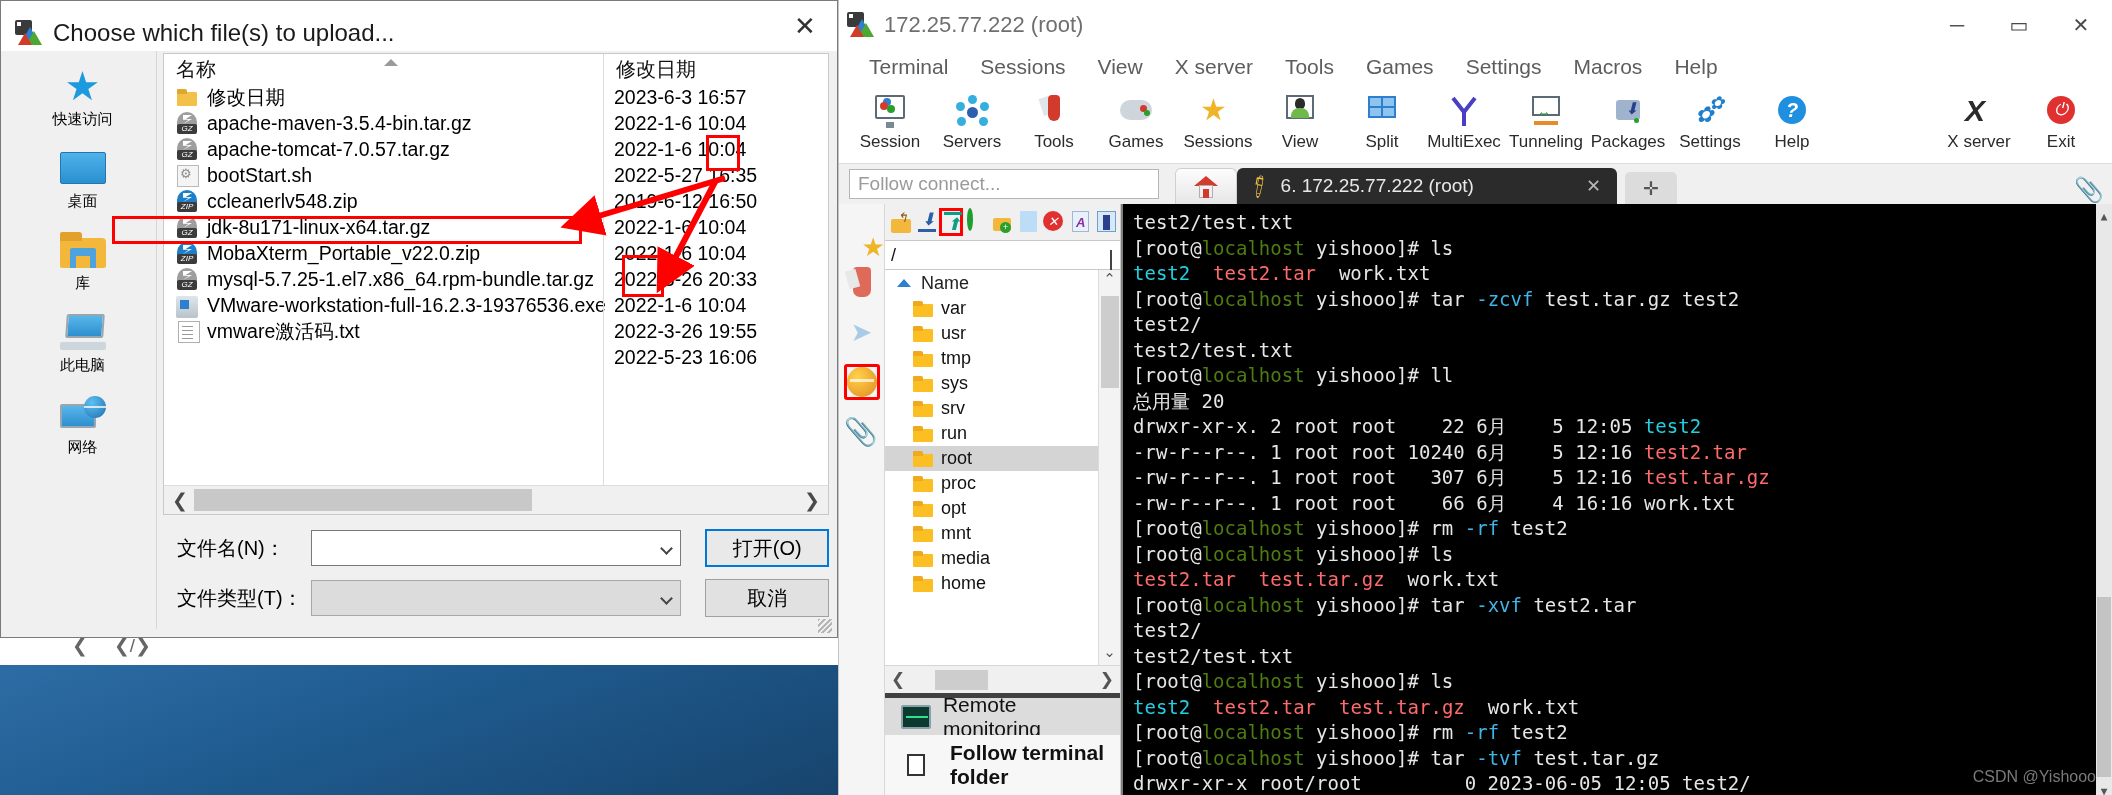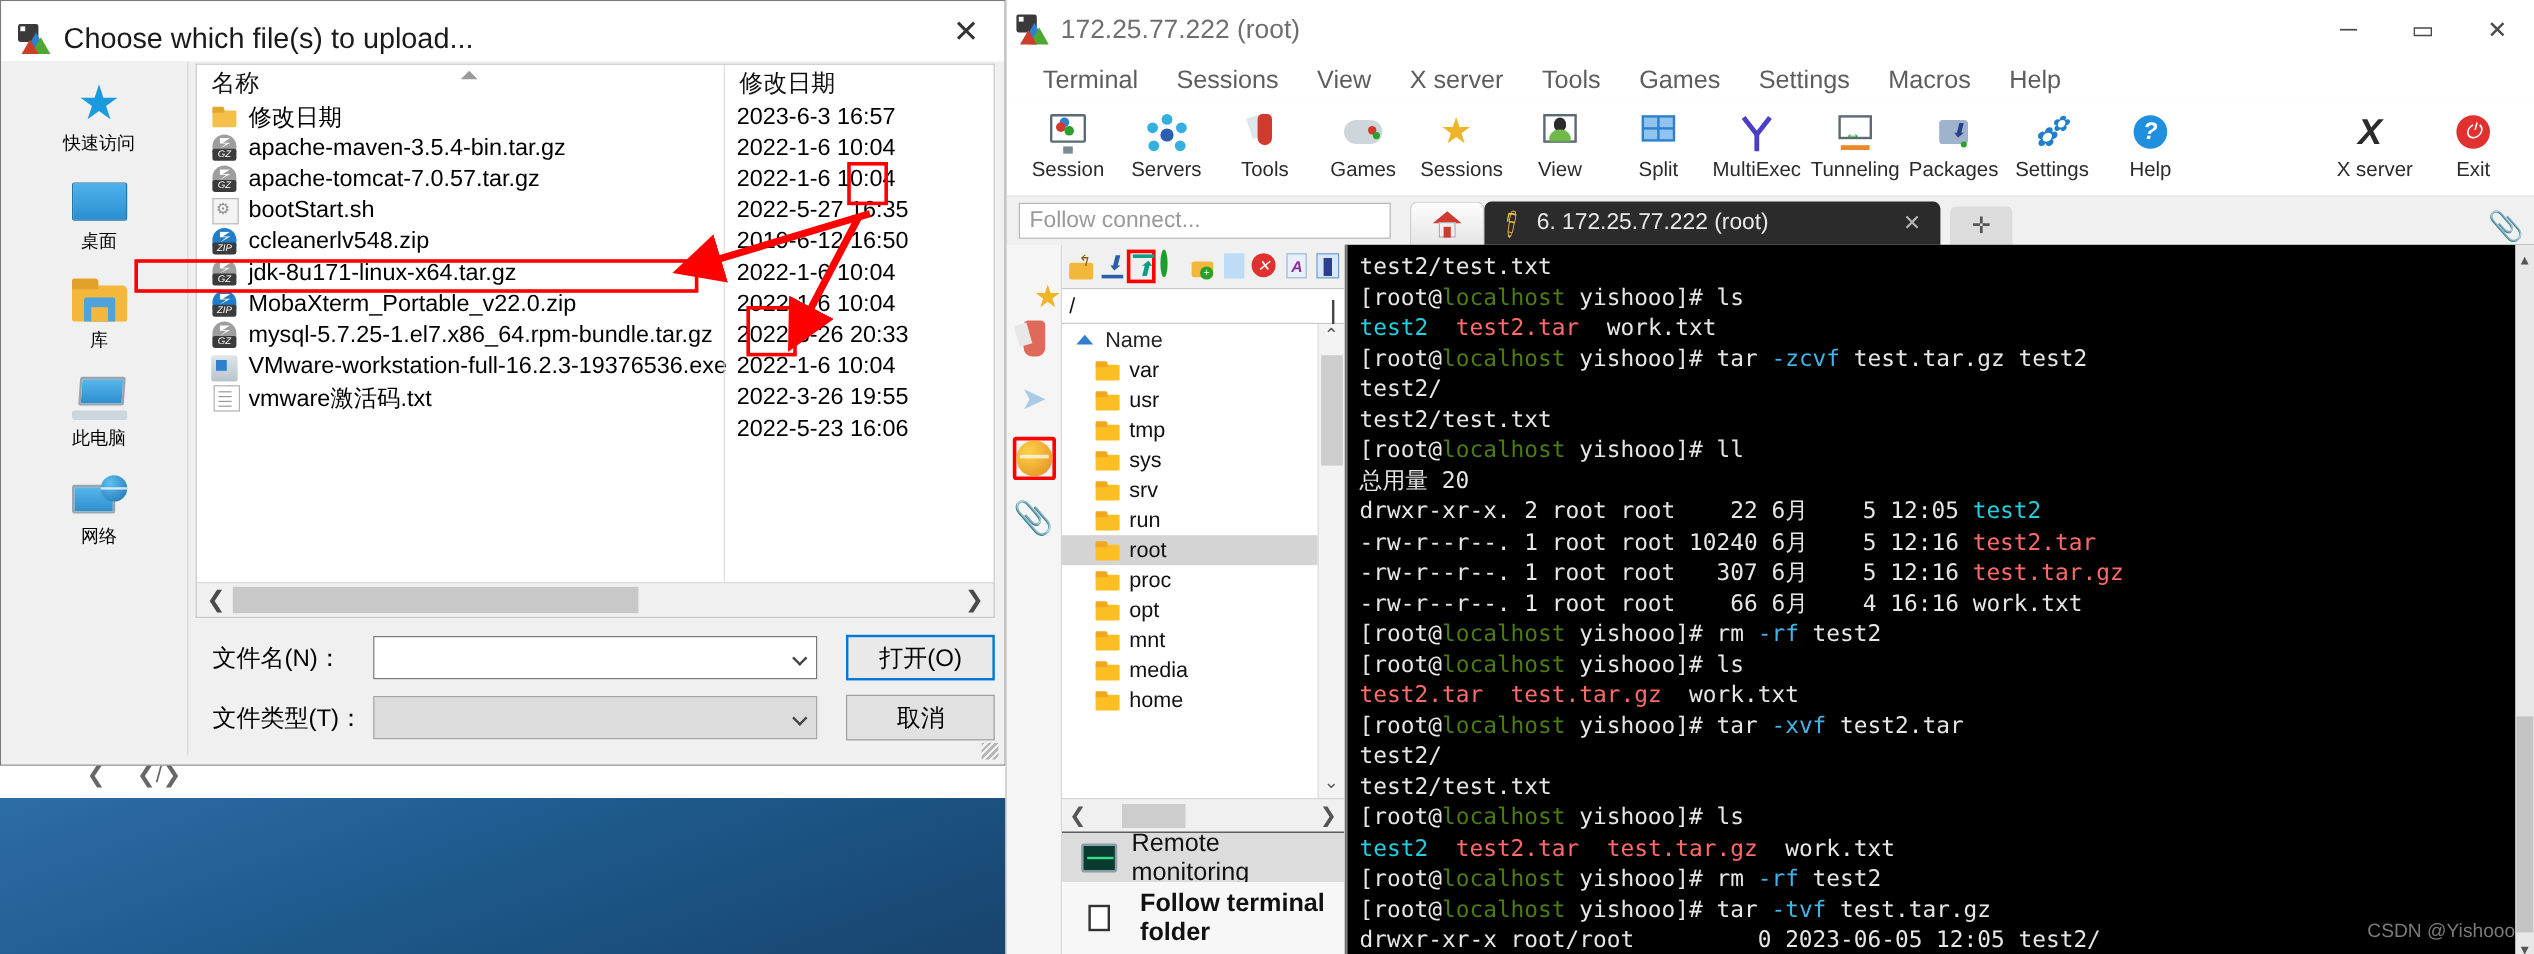--- a/index.html
+++ b/index.html
@@ -291,21 +291,21 @@
   .sl-row.sel { background:#d4d4d4; }
   .sl-row .fo { width:20px;height:16px; position:relative; flex:0 0 auto;}
   .sl-row .fo .b{position:absolute;left:0;bottom:0;width:20px;height:13px;background:#fbbf24;border-radius:1px;}
   .sl-row .fo .t{position:absolute;left:0;top:0;width:10px;height:5px;background:#f0a81e;border-radius:1px 2px 0 0;}
   .sl-vscroll { position:absolute; right:0; top:0; width:22px; height:100%; background:#f3f3f3; border-left:1px solid #dcdcdc;}
   .sl-vscroll .ar { height:22px; text-align:center; font-size:15px; color:#555; }
   .sl-vscroll .th { position:absolute; left:2px; top:26px; width:18px; height:92px; background:#cdcdcd; }
   .sftp-hscroll { height:28px; background:#f0f0f0; display:flex; align-items:center; justify-content:space-between; padding:0 6px; border-top:1px solid #d6d6d6;}
   .sftp-hscroll .tr{flex:1;height:20px;position:relative;margin:0 4px;}
   .sftp-hscroll .th{position:absolute;left:14%;top:0;width:28%;height:20px;background:#cdcdcd;}
-  .rm-row { height:42px; background:#dcdcdc; display:flex; align-items:center; gap:12px; padding-left:16px; border-top:1px solid #404040;}
+  .rm-row { height:42px; background:#dcdcdc; display:flex; align-items:center; gap:12px; padding-left:16px; border-top:5px solid #404040;}
   .rm-ico{width:30px;height:24px;background:#0b3a30;border:2px solid #8aa0a8;border-radius:2px;position:relative;}
   .rm-ico:after{content:"";position:absolute;left:3px;top:9px;width:22px;height:2px;background:#32e08a;}
   .rm-label{font-size:21px;color:#111;}
   .ftf-row { height:60px; background:#f7f7f7; display:flex; align-items:center; gap:25px; padding-left:22px;font-weight:bold;}
   .ftf-box { width:22px;height:22px;border:2px solid #333;background:#fff;}
   .ftf-label{font-size:21px;color:#111;}
 
   .terminal {
     flex:1; background:#000; color:#d8d8d8; font-family:"DejaVu Sans Mono", monospace;
     font-size:19px; line-height:25.5px; padding:6px 0 0 10px; overflow:hidden; position:relative;

